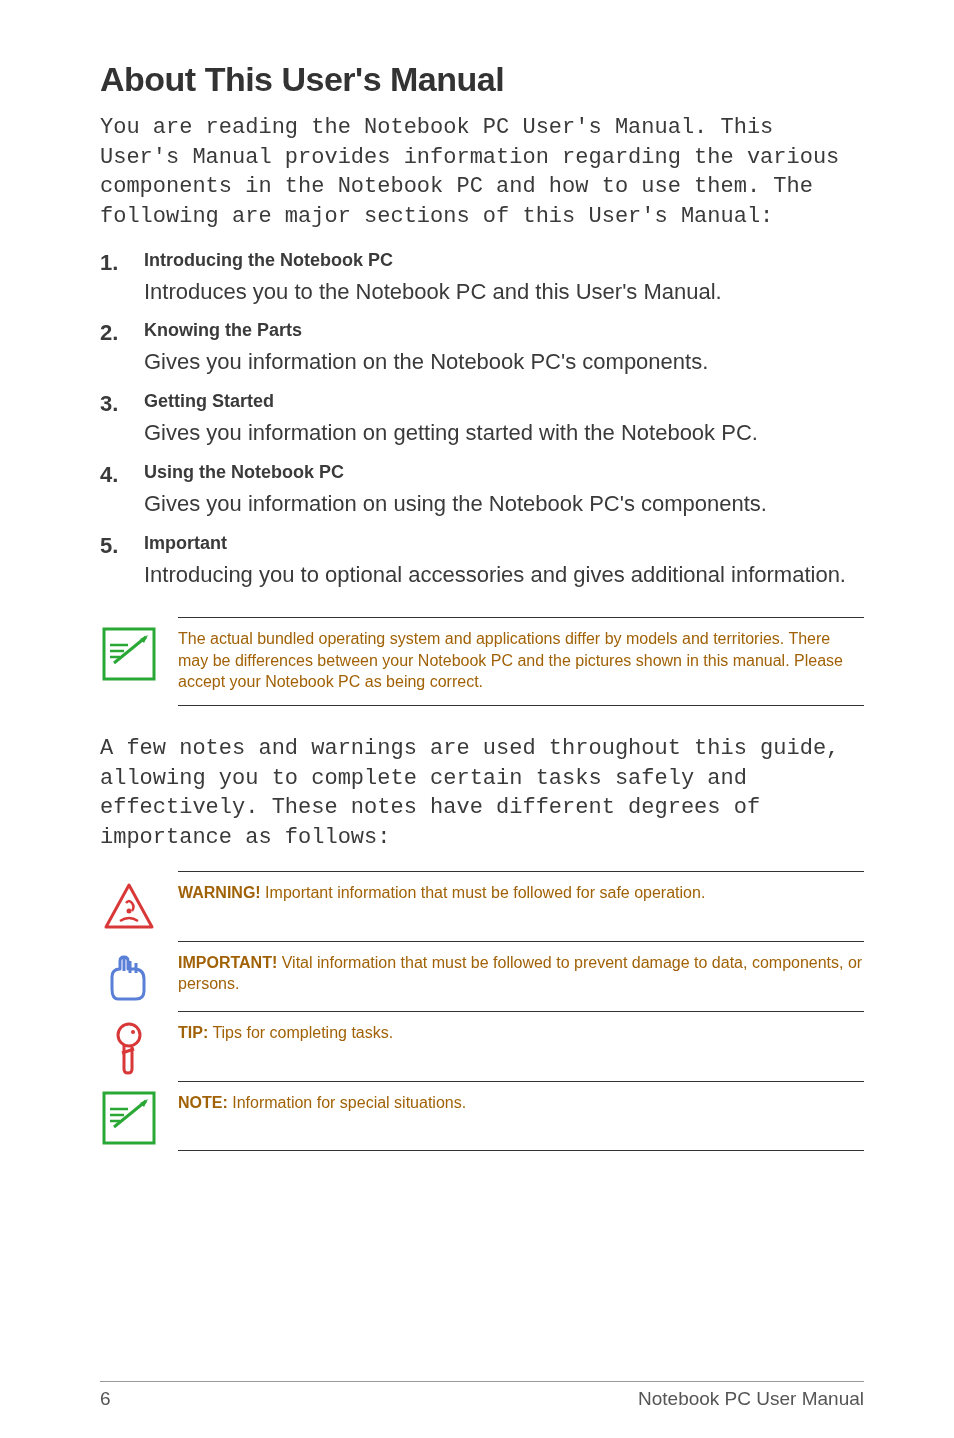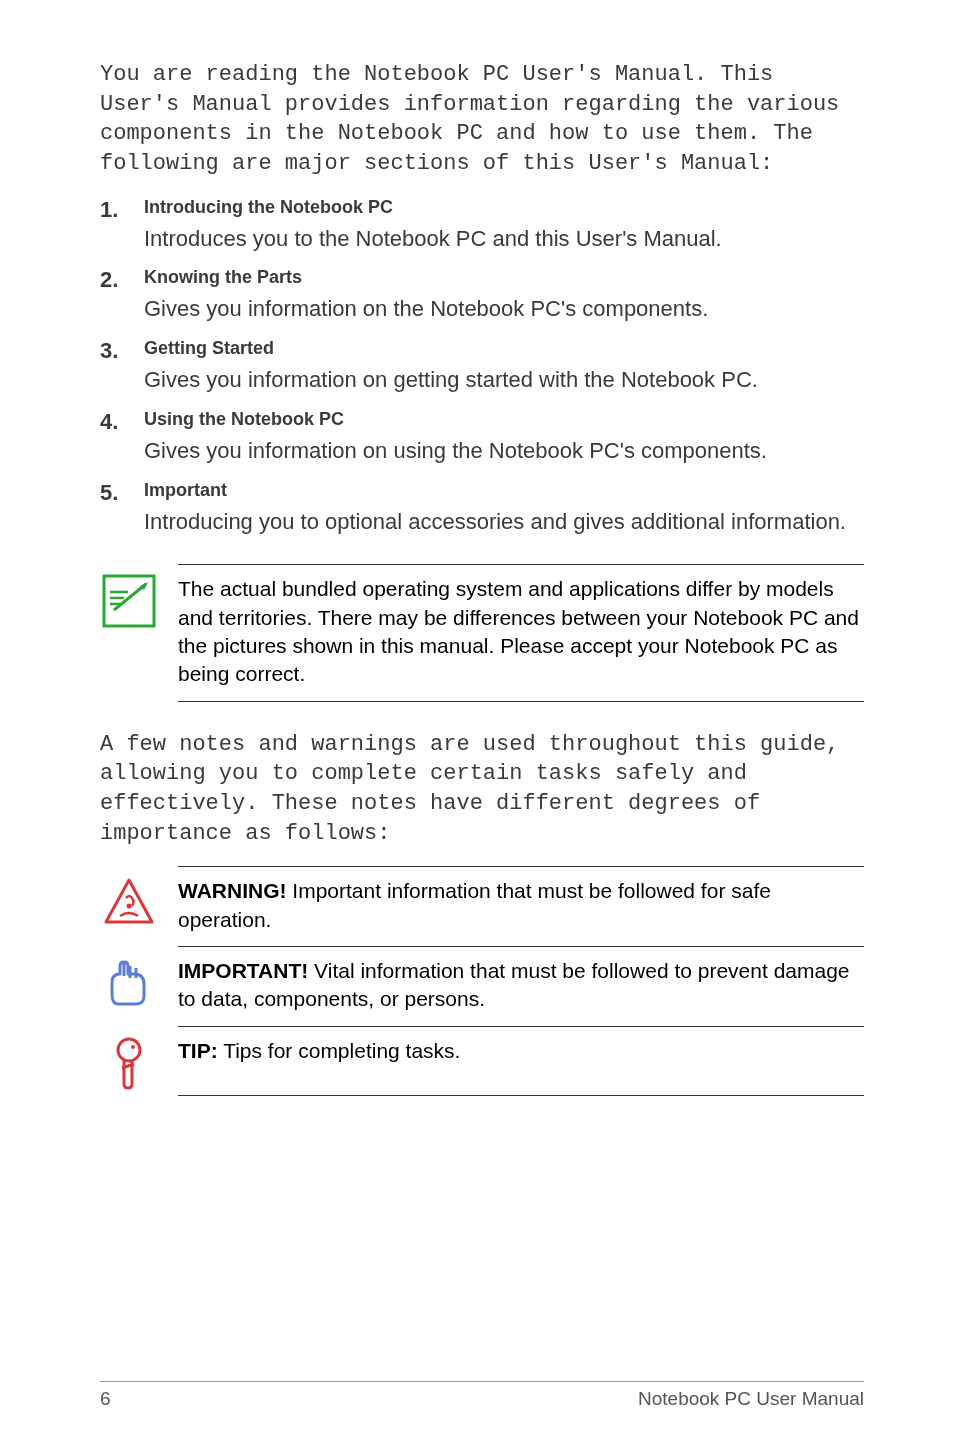--- a/index.html
+++ b/index.html
@@ -68,23 +68,23 @@
       width: 78px;
       flex-shrink: 0;
     }
     .note-text-col {
       flex: 1;
       border-top: 1.5px solid #333;
       border-bottom: 1.5px solid #333;
       padding: 10px 0 12px 0;
     }
     .note-text {
-      font-size: 21px;
+      font-size: 16px;
       line-height: 1.35;
-      color: #000000;
+      color: #a16207;
     }
     .note-text strong {
       font-weight: bold;
     }
     h1.second {
       margin-top: 6px;
       margin-bottom: 14px;
     }
     .notes-section {
       margin-top: 14px;
@@ -121,20 +121,21 @@
     }
     
     .icon-svg {
       margin-top: 8px;
     }
   </style>
 </head>
 <body>
 
 <div class="page">
+  <h1>About This User's Manual</h1>
   <p class="intro">You are reading the Notebook PC User's Manual. This User's Manual provides information regarding the various components in the Notebook PC and how to use them. The following are major sections of this User's Manual:</p>
 
   <div class="list">
     <div class="list-item">
       <div class="list-num">1.</div>
       <div class="list-body">
         <div class="list-title">Introducing the Notebook PC</div>
         <div class="list-desc">Introduces you to the Notebook PC and this User's Manual.</div>
       </div>
     </div>
@@ -217,19 +218,32 @@
           <circle cx="33" cy="13" r="2" fill="#d93838"></circle>
           <path d="M 24 26 L 24 50 Q 24 54 28 54 Q 32 54 32 50 L 32 28" fill="none" stroke="#d93838" stroke-width="3"></path>
           <path d="M 22 34 L 34 30" stroke="#d93838" stroke-width="3"></path>
         </svg>
       </div>
       <div class="note-content">
         <p class="note-text"><strong>TIP:</strong><span> Tips for completing tasks.</span></p>
       </div>
     </div>
 
+    <div class="note-row">
+      <div class="icon-col">
+        <svg class="icon-svg" width="58" height="58" viewBox="0 0 58 58">
+          <rect x="4" y="4" width="50" height="50" fill="none" stroke="#2aa836" stroke-width="3"></rect>
+          <path d="M 14 38 L 46 12" stroke="#2aa836" stroke-width="3" fill="none"></path>
+          <path d="M 10 20 L 28 20 M 10 26 L 24 26 M 10 32 L 20 32" stroke="#2aa836" stroke-width="2.5"></path>
+          <path d="M 40 14 L 48 10 L 44 18 Z" fill="#2aa836"></path>
+        </svg>
+      </div>
+      <div class="note-content">
+        <p class="note-text"><strong>NOTE:</strong><span>  Information for special situations.</span></p>
+      </div>
+    </div>
   </div>
 </div>
 
 <div class="footer">
   <span class="pagenum">6</span>
   <span class="doctitle">Notebook PC User Manual</span>
 </div>
 
 </body></html>

